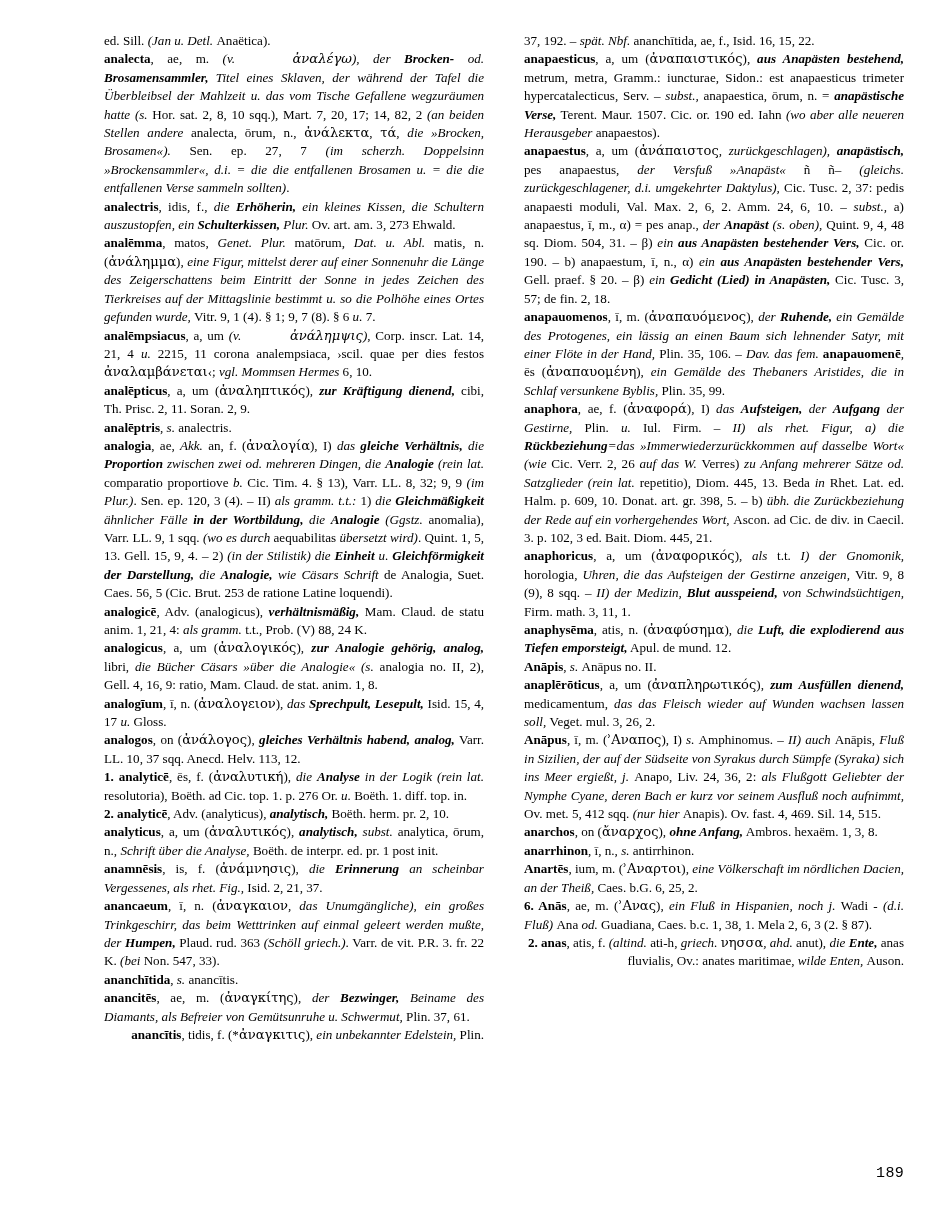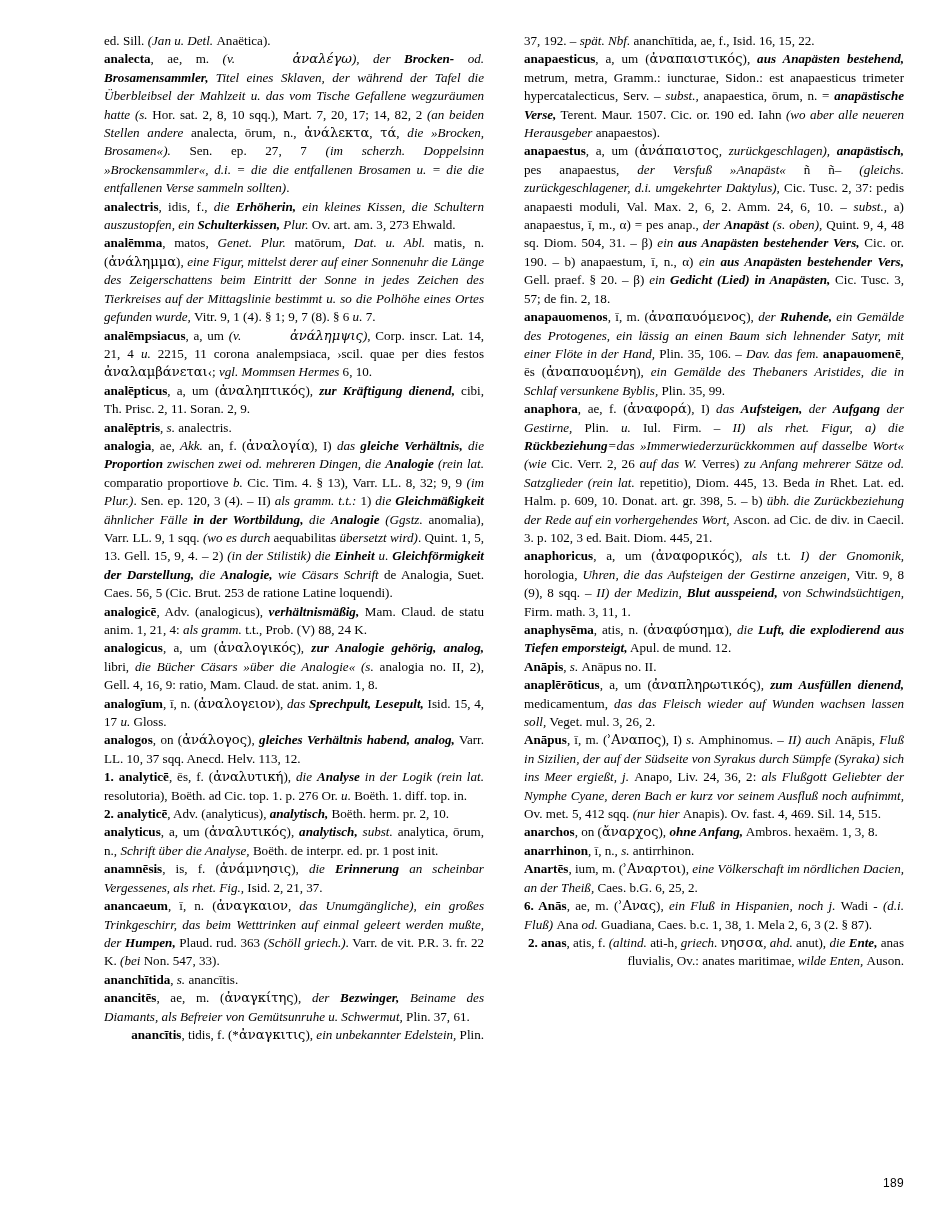--- a/index.html
+++ b/index.html
@@ -69,23 +69,23 @@
     font-style: normal;
   }
   .grk-i {
     font-family: "DejaVu Serif", "Liberation Serif", serif;
     font-style: italic;
     margin-left: 44px;
   }
   #page-number {
     position: absolute;
     right: 31px;
-    bottom: 20px;
-    font-size: 12px;
-    font-family: Liberation Sans, sans-serif;
+    bottom: 28px;
+    font-size: 15px;
+    font-family: Liberation Mono, monospace;
     color: #000000;
     letter-spacing: 0.3px;
   }
   .entry:last-child {
     text-align: right;
   }
 </style>
 </head>
 <body>
 

